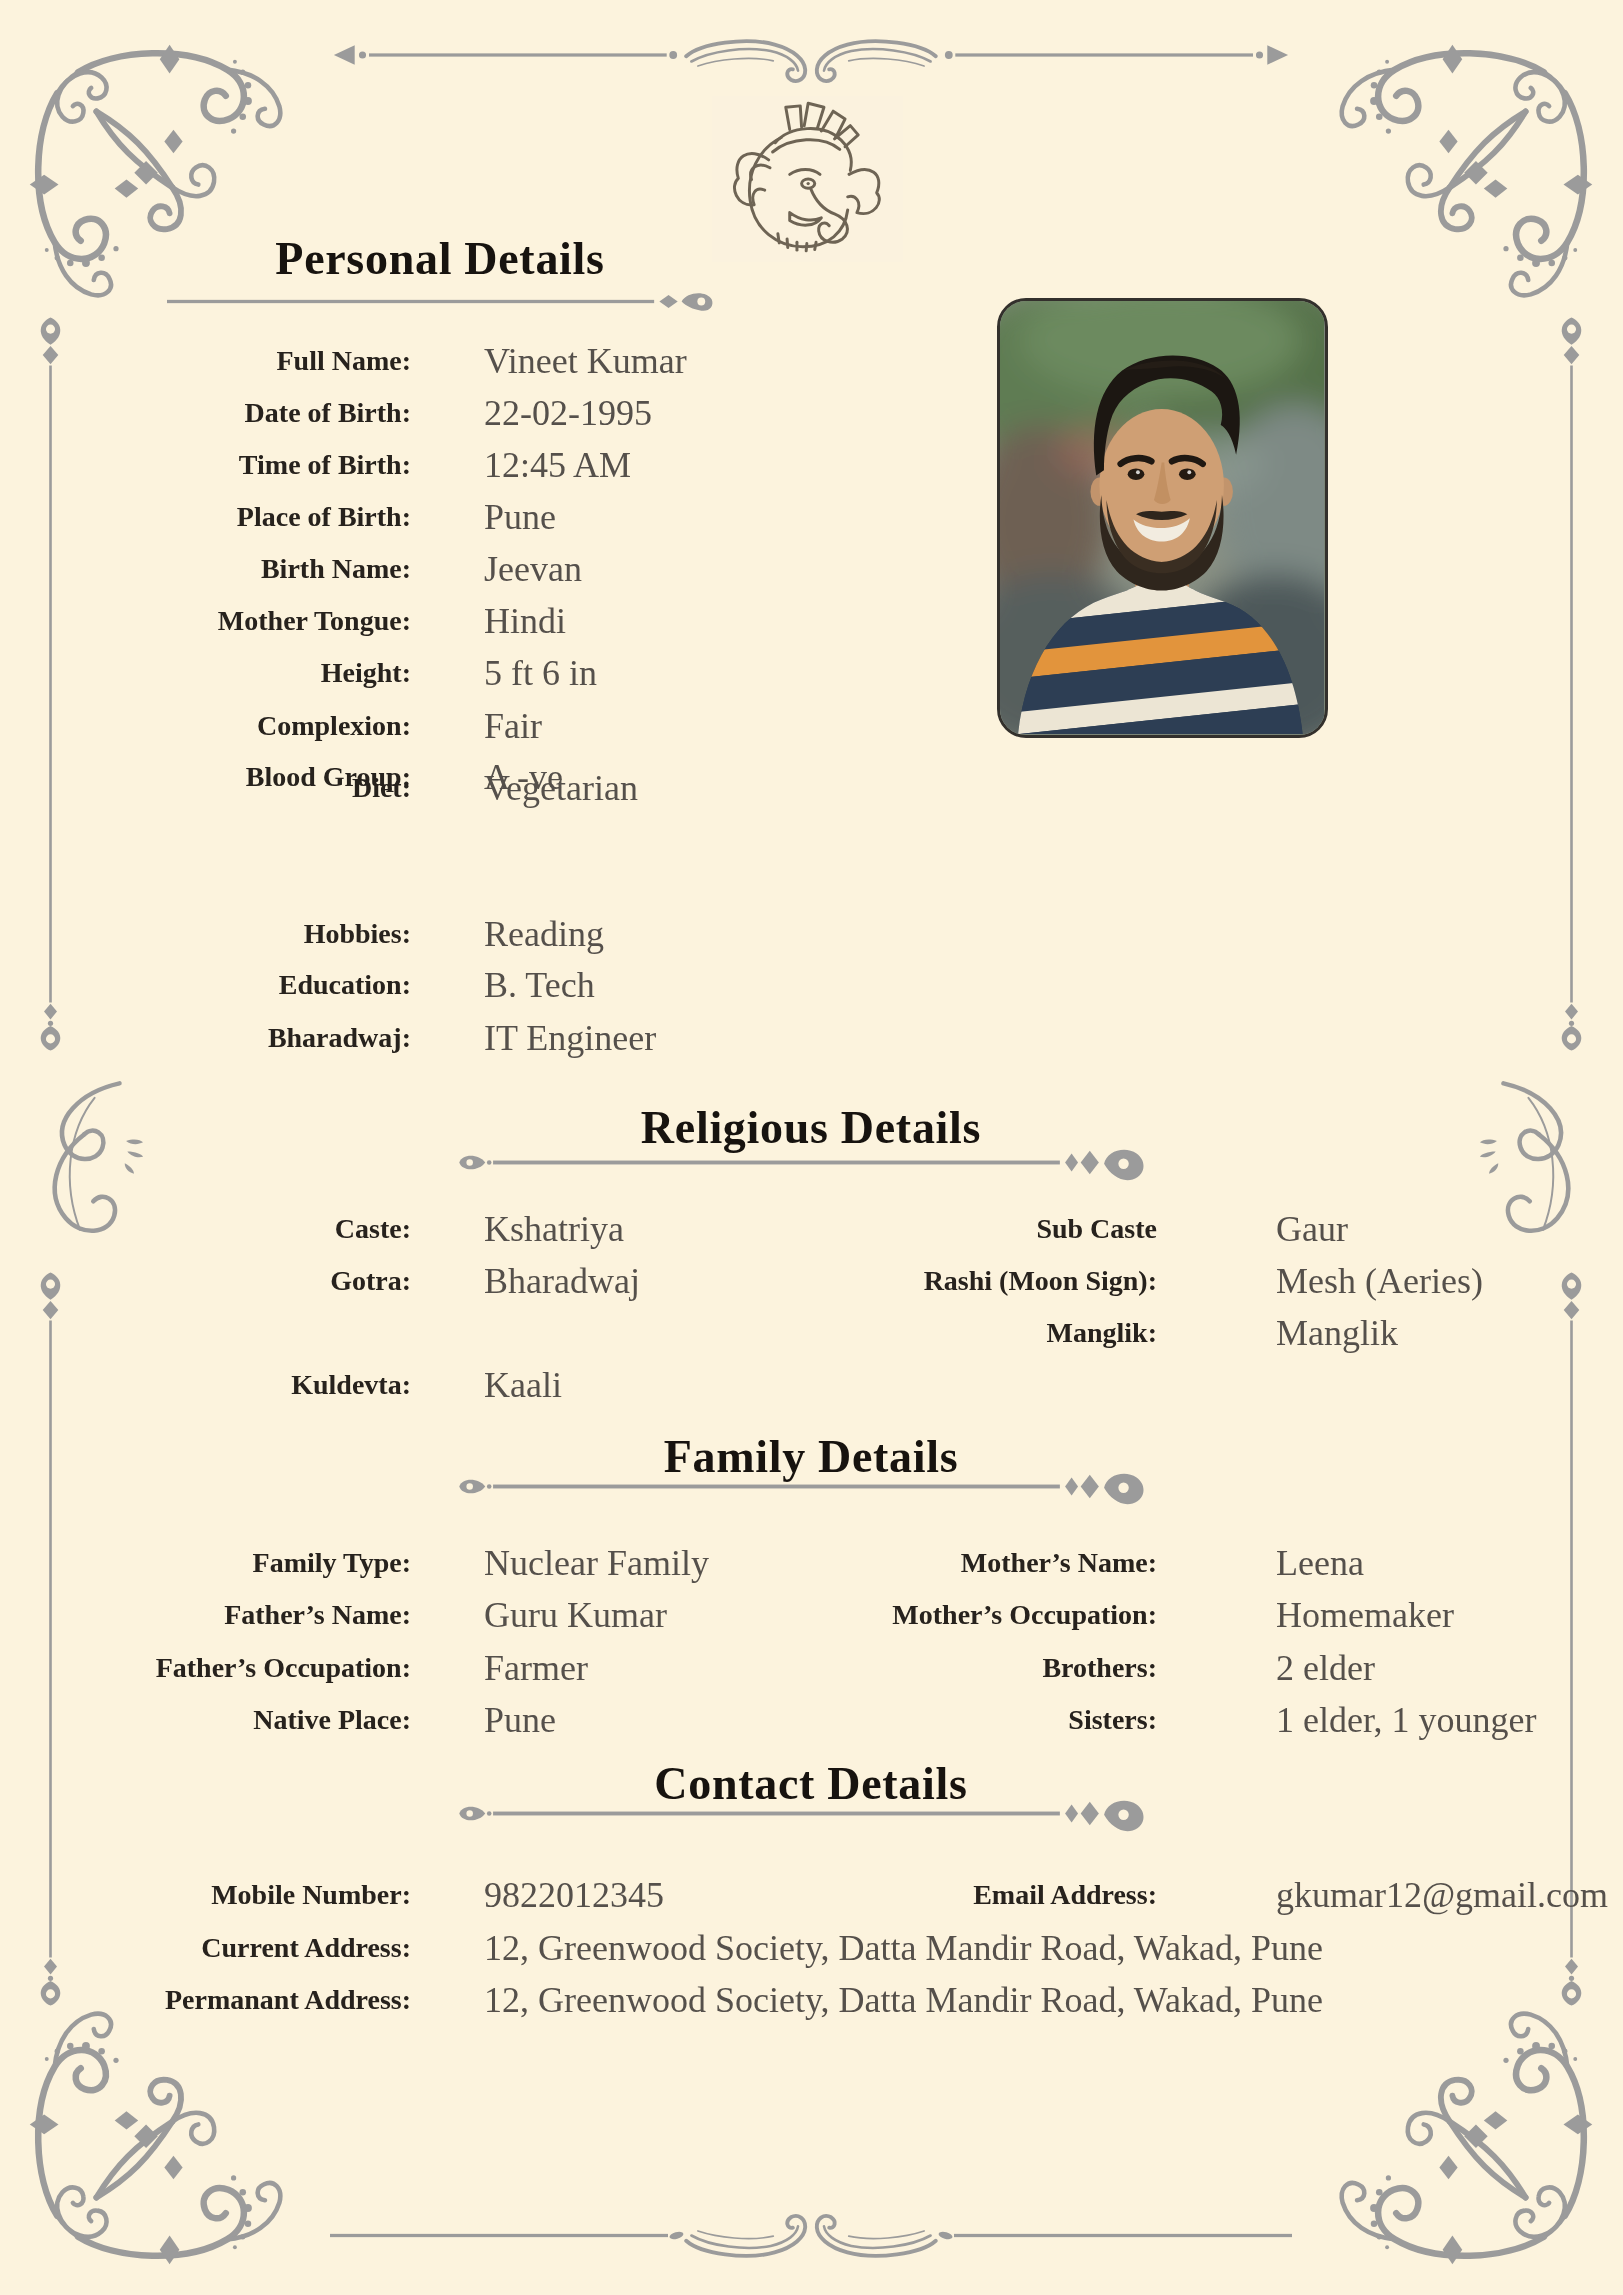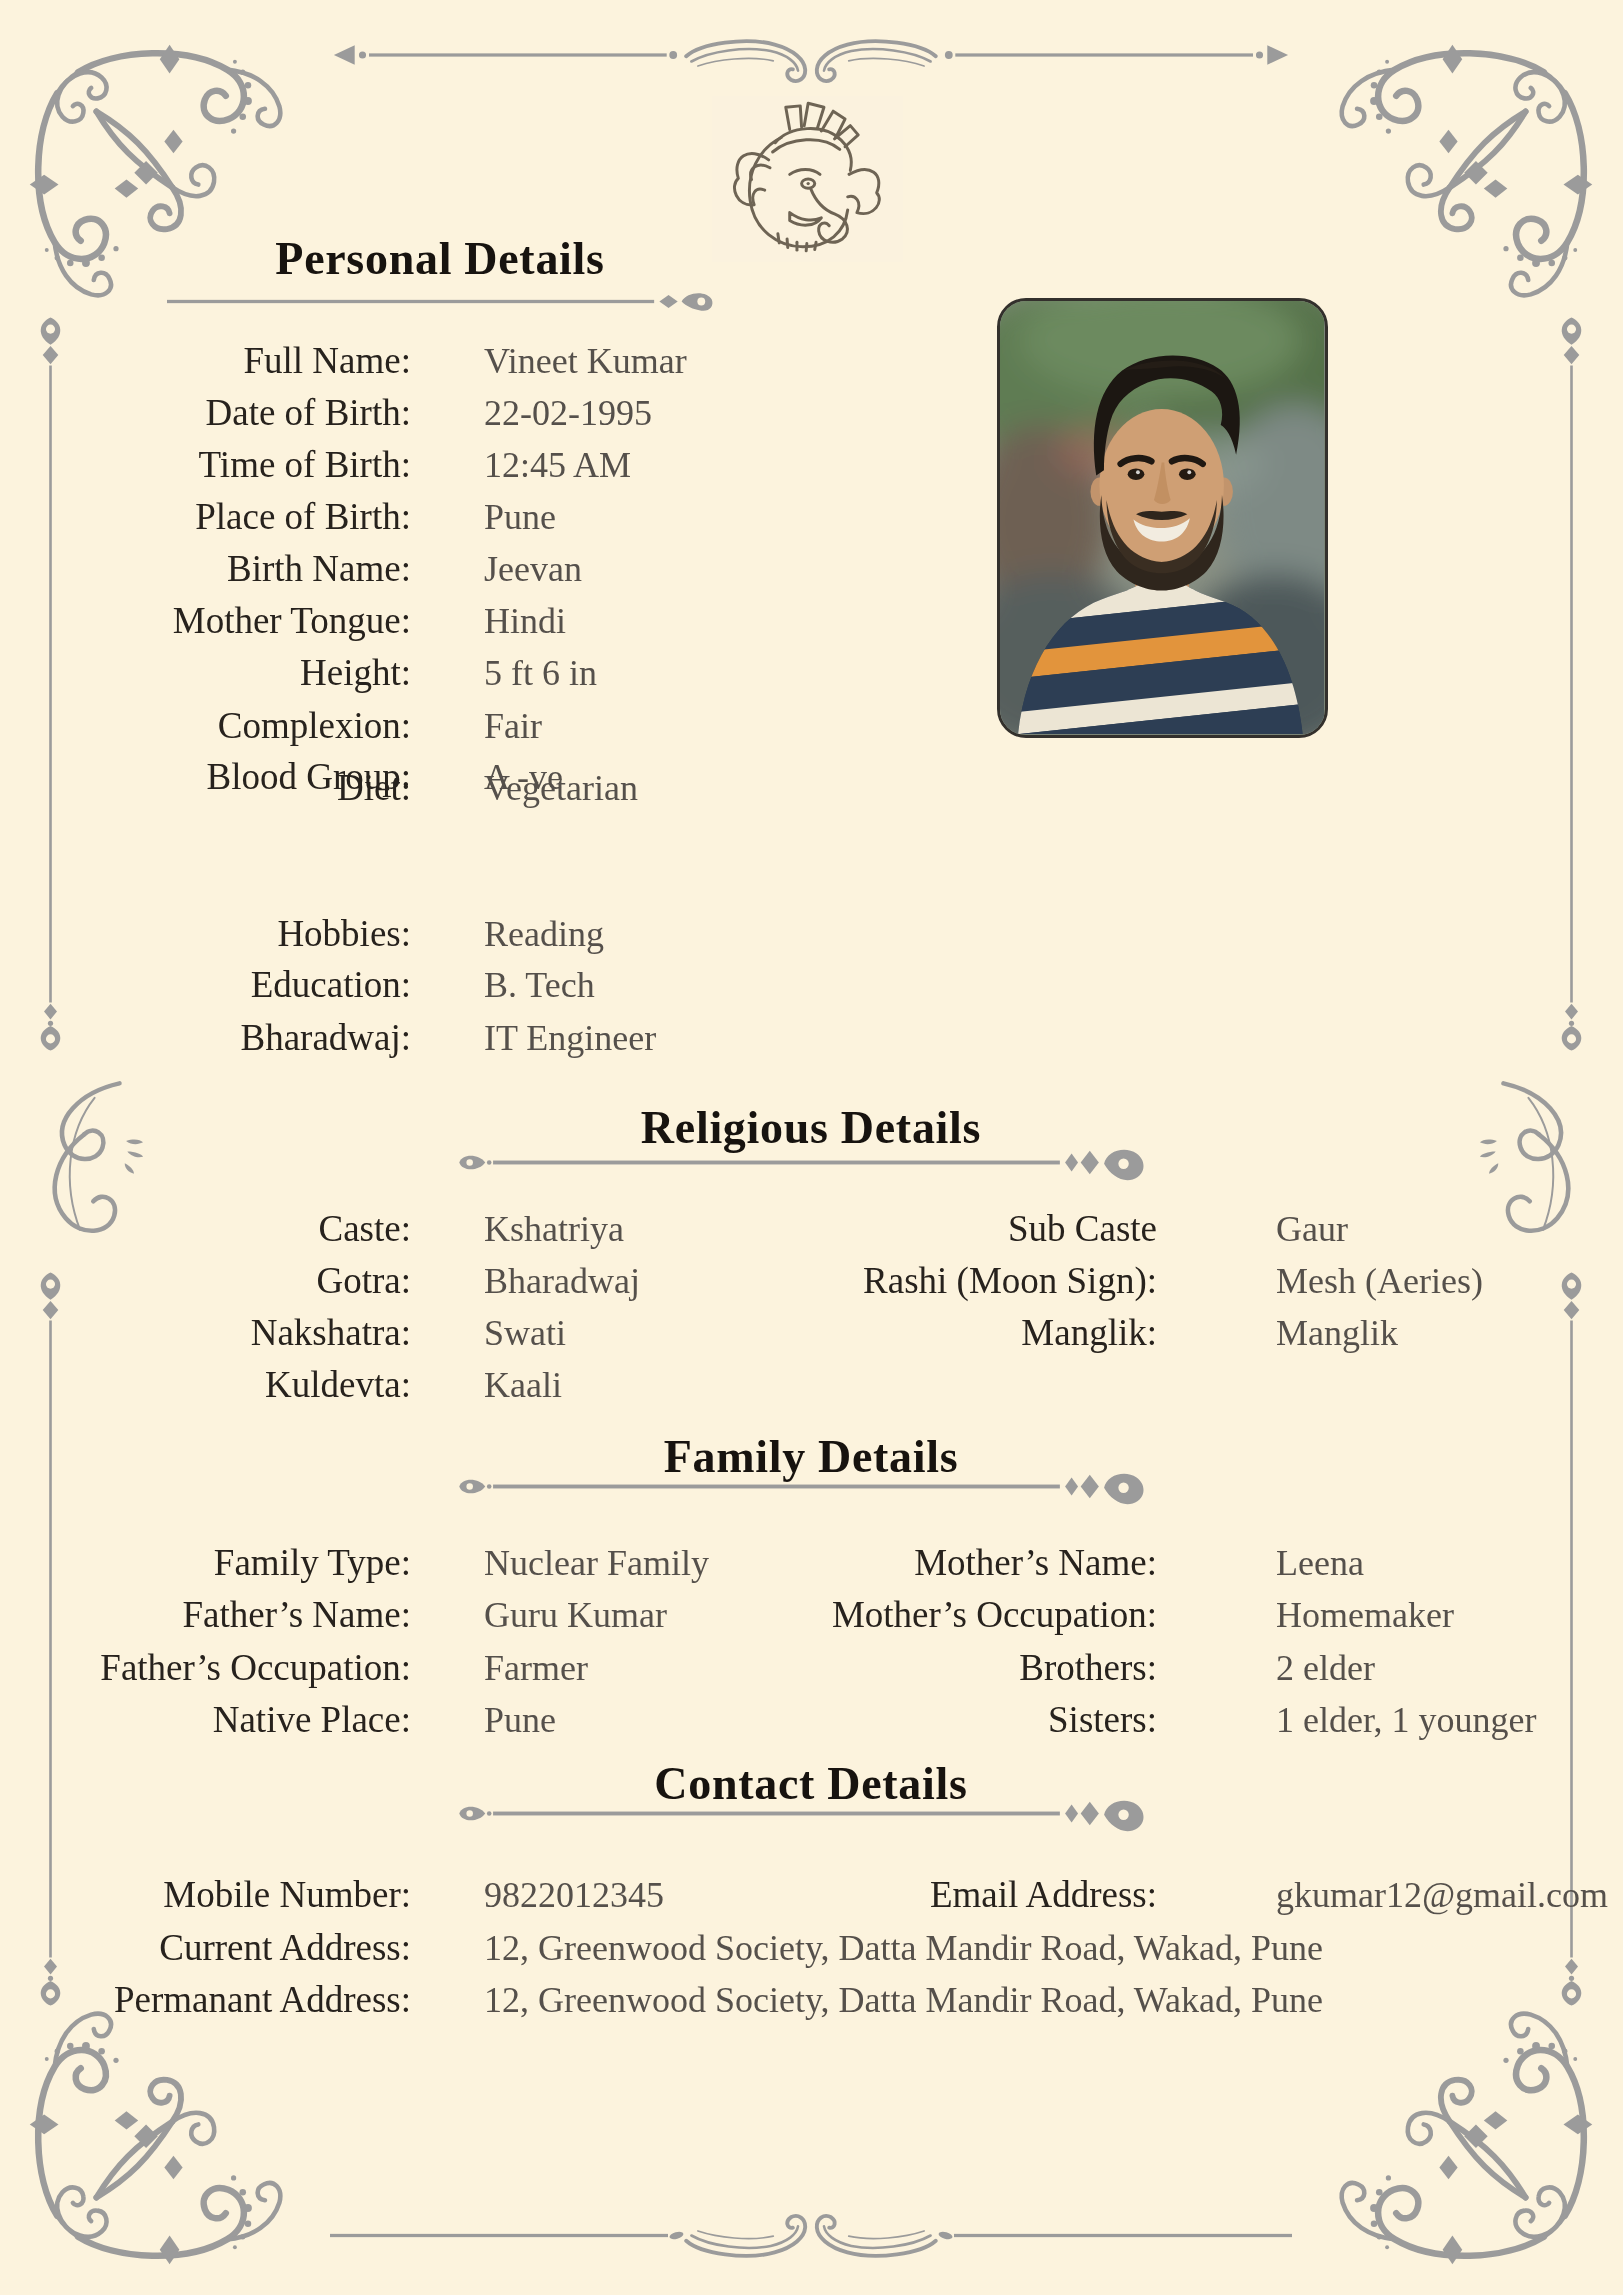--- a/index.html
+++ b/index.html
@@ -14,21 +14,21 @@
   .orn{position:absolute;color:var(--ornament,#9b9b9b);}
   .sec-title{
     position:absolute;
     transform:translateX(-50%);
     font-size:46px;font-weight:bold;
     color:var(--heading,#17130f);
     line-height:52px;white-space:nowrap;
     letter-spacing:0.7px;
   }
   .f{position:absolute;width:100%;height:38px;line-height:38px;}
-  .f .lab{position:absolute;font-weight:normal;font-size:37px;color:var(--label,#27221d);white-space:nowrap;}
+  .f .lab{position:absolute;font-weight:bold;font-size:28px;color:var(--label,#27221d);white-space:nowrap;}
   .f .val{position:absolute;font-size:36px;color:var(--value,#55504b);white-space:nowrap;}
   .lab.L{right:1212px;}
   .val.L{left:484px;}
   .lab.R{right:466px;}
   .val.R{left:1228px;margin-left:48px;}
   .corner{position:absolute;width:294px;height:281px;color:var(--ornament,#9b9b9b);}
   .c-tl{left:18.3px;top:33px;}
   .c-tr{left:1310px;top:33px;transform:scaleX(-1);}
   .c-bl{left:18.3px;top:1995px;transform:scaleY(-1);}
   .c-br{left:1310px;top:1995px;transform:scale(-1,-1);}
@@ -336,24 +336,20 @@
     </svg>
 
   <div class="f" style="top:1210px">
       <span class="lab L">Caste:</span>
       <span class="val L">Kshatriya</span>
     </div>
   <div class="f" style="top:1262px">
       <span class="lab L">Gotra:</span>
       <span class="val L">Bharadwaj</span>
     </div>
-  <div class="f" style="top:1314px">
-      <span class="lab L">Nakshatra:</span>
-      <span class="val L">Swati</span>
-    </div>
   <div class="f" style="top:1366px">
       <span class="lab L">Kuldevta:</span>
       <span class="val L">Kaali</span>
     </div>
 
   <div class="f" style="top:1210px">
       <span class="lab R">Sub Caste</span>
       <span class="val R">Gaur</span>
     </div>
   <div class="f" style="top:1262px">

